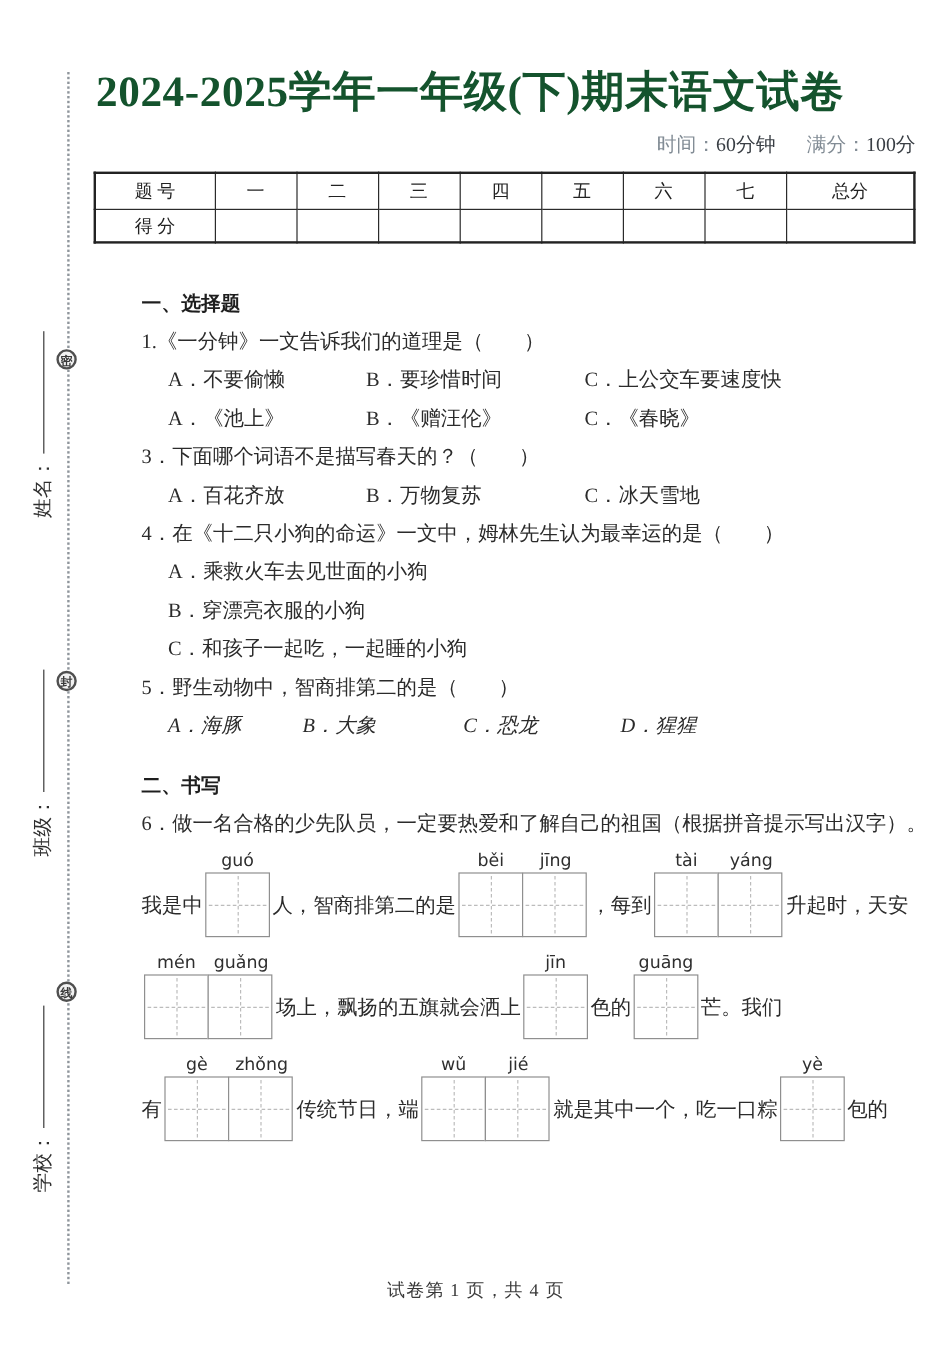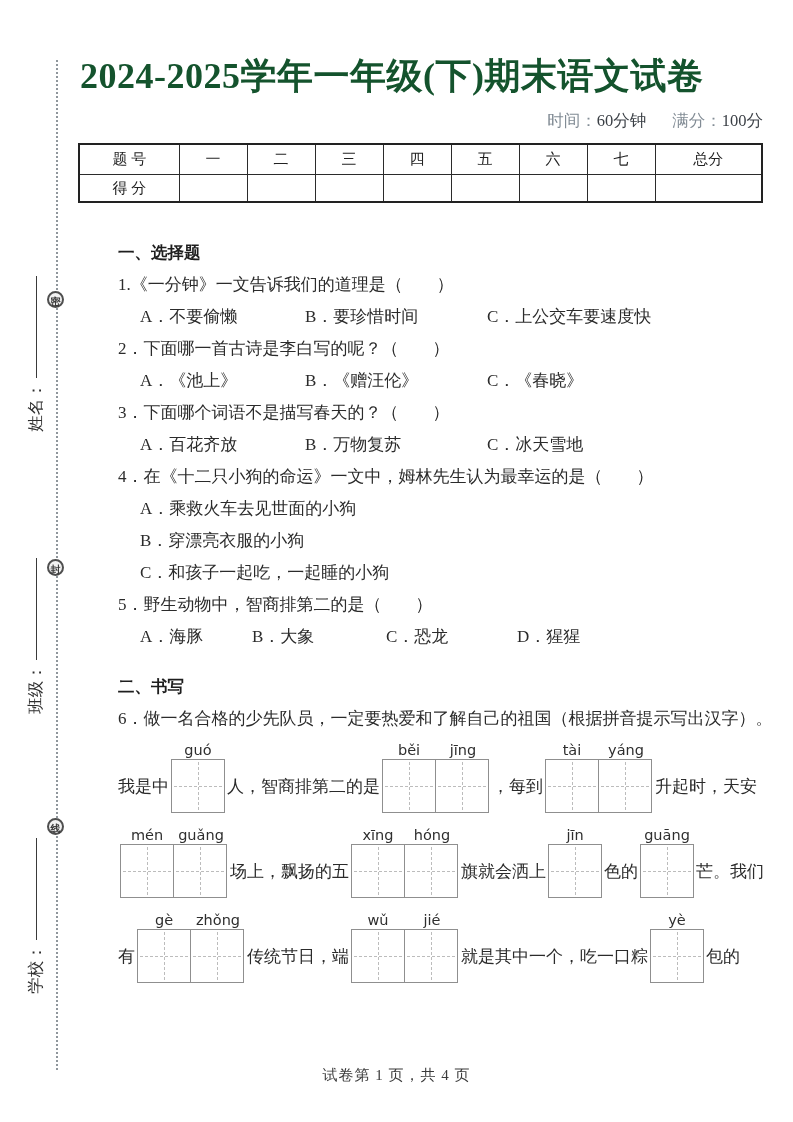--- a/index.html
+++ b/index.html
@@ -49,21 +49,21 @@
   .score-table { border:2px solid #222; }
   .score-table tr.r2 td { height:26px; }
 
   
   .content { position:absolute; left:118px; top:244px; width:646px; }
   .sec-heading { font-size:16.5px; font-weight:bold; color:#1e1e1e; height:18px; line-height:18px; margin:0 0 14px 0; }
   .sec-heading.second { margin-top:32px; }
   .qline { font-size:17px; height:18px; line-height:18px; margin:0 0 14px 0; white-space:nowrap; }
   .opts { display:grid; padding-left:22px; font-size:17px; height:18px; line-height:18px; margin:0 0 14px 0; }
   .opts-3 { grid-template-columns:165px 182px 1fr; }
-  .opts-4 { grid-template-columns:112px 134px 131px 1fr; }
+  .opts-4 { grid-template-columns:112px 134px 131px 1fr;font-style:italic; }
   .opt-stack { padding-left:22px; }
 
   
   .write-line { display:flex; align-items:flex-end; margin:0 0 14px 0; }
   .write-line.first { margin-top:10px; }
   .wtext { font-size:17px; line-height:18px; margin-bottom:17px; white-space:pre; }
   .box-group { display:flex; flex-direction:column; margin:0 2px; }
   .pinyin-row { display:flex; margin-bottom:0; }
   .pinyin-row span {
     width:54px; text-align:center;
@@ -148,21 +148,20 @@
 
     <div class="sec-heading">一、选择题</div>
 
     <div class="qline">1.《一分钟》一文告诉我们的道理是（　　）</div>
     <div class="opts opts-3">
       <span>A．不要偷懒</span>
       <span>B．要珍惜时间</span>
       <span>C．上公交车要速度快</span>
     </div>
 
-    <div class="qline">2．下面哪一首古诗是李白写的呢？（　　）</div>
     <div class="opts opts-3">
       <span>A．《池上》</span>
       <span>B．《赠汪伦》</span>
       <span>C．《春晓》</span>
     </div>
 
     <div class="qline">3．下面哪个词语不是描写春天的？（　　）</div>
     <div class="opts opts-3">
       <span>A．百花齐放</span>
       <span>B．万物复苏</span>
@@ -225,30 +224,20 @@
         <div class="pinyin-row">
           <span>mén</span>
           <span>guǎng</span>
         </div>
         <div class="box-row">
             <div class="cbox"></div>
             <div class="cbox"></div>
           </div>
       </div>
       <span class="wtext">场上，飘扬的五</span>
-      <div class="box-group">
-        <div class="pinyin-row">
-          <span>xīng</span>
-          <span>hóng</span>
-        </div>
-        <div class="box-row">
-            <div class="cbox"></div>
-            <div class="cbox"></div>
-          </div>
-      </div>
       <span class="wtext">旗就会洒上</span>
       <div class="box-group">
         <div class="pinyin-row">
             <span>jīn</span>
           </div>
         <div class="box-row">
             <div class="cbox"></div>
           </div>
       </div>
       <span class="wtext">色的</span>

